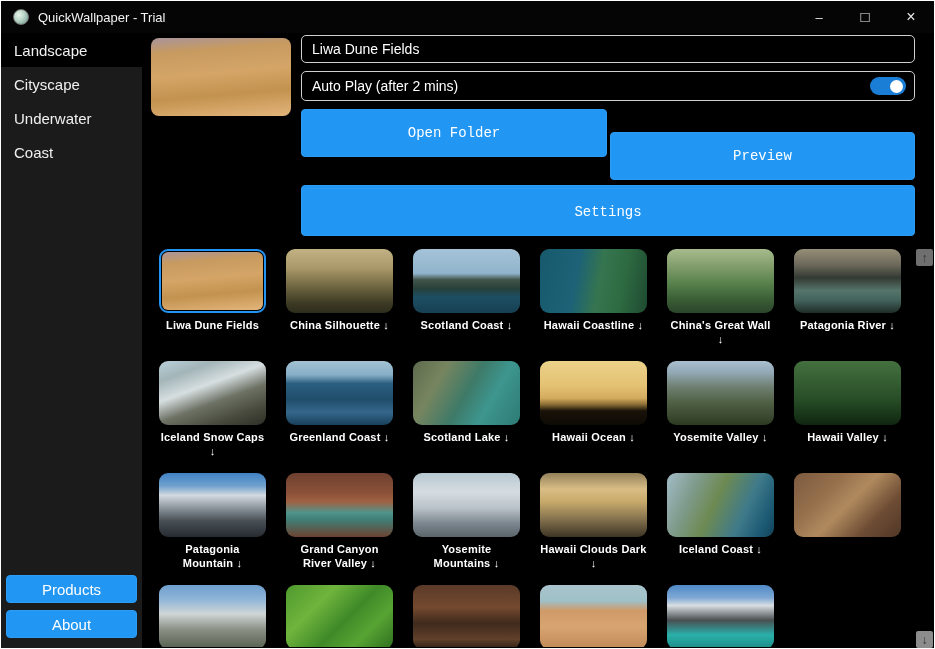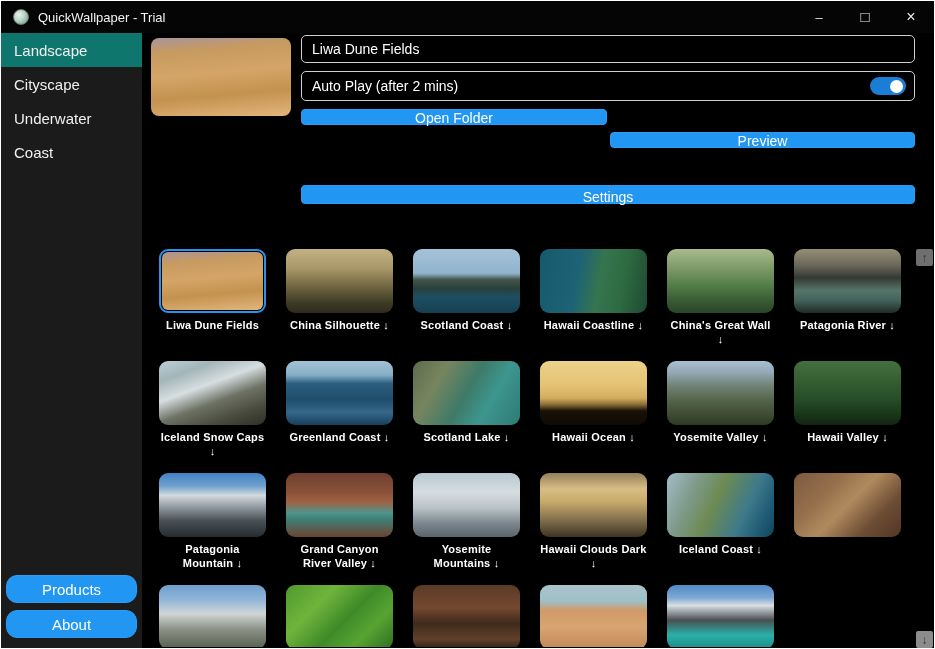--- a/index.html
+++ b/index.html
@@ -17,47 +17,47 @@
   }
   .title { margin-left:9px; font-size:13px; color:#f2f2f2; }
   .win-controls { margin-left:auto; display:flex; height:32px; }
   .win-btn { width:46px; height:32px; display:flex; align-items:center; justify-content:center;
              font-size:13px; color:#e8e8e8; cursor:default; }
   .win-btn.max { font-size:15px; padding-bottom:2px; }
   .win-btn.close { font-size:16px; }
   
   .sidebar { position:absolute; left:0; top:32px; bottom:0; width:141px; background:#1b1b1b; }
   .side-item { height:34px; display:flex; align-items:center; padding-left:13px; font-size:15px; color:#f0f0f0; cursor:default; }
-  .side-item.selected { background:#0f766e; }
+  .side-item.selected { background:#000000; }
   .sidebar-bottom { position:absolute; bottom:10px; left:5px; right:5px; }
   .accent-btn {
     display:block; width:100%; height:28px; margin-top:7px;
-    background:#2196f3; color:#fff; border:1px solid #2c9cf5; border-radius:11px;
+    background:#2196f3; color:#fff; border:1px solid #2c9cf5; border-radius:4px;
     font-size:15px; font-family:"Liberation Sans", sans-serif; cursor:pointer;
   }
   
   .preview-thumb { position:absolute; left:150px; top:37px; width:140px; height:78px; border-radius:8px;
     background:linear-gradient(175deg,#a9949b 0%,#c79a60 18%,#d4a567 45%,#c3924f 70%,#e2b57b 100%); }
   .name-field {
     position:absolute; left:300px; top:34px; width:614px; height:28px;
     background:#000; border:1px solid #cfcfcf; border-radius:5px;
     color:#fff; font-size:14px; padding:0 10px; font-family:"Liberation Sans", sans-serif;
   }
   .autoplay-row {
     position:absolute; left:300px; top:70px; width:614px; height:30px;
     border:1px solid #cfcfcf; border-radius:5px; display:flex; align-items:center;
     padding:0 8px 0 10px; font-size:14px; color:#fff;
   }
   .toggle { margin-left:auto; width:36px; height:18px; border-radius:10px; background:#3a3a3a; position:relative; cursor:pointer; }
   .toggle.on { background:#1b7ed6; }
   .toggle .knob { position:absolute; top:2.5px; left:3px; width:13px; height:13px; border-radius:50%; background:#fff; }
   .toggle.on .knob { left:auto; right:3px; }
   .cmd-btn {
-    position:absolute; height:16px; background:#2196f3; border:1px solid #2c9cf5; border-radius:4px;
-    color:#fff; font-size:14px; font-family:Liberation Sans, sans-serif; cursor:pointer;
+    position:absolute; height:48px; background:#2196f3; border:1px solid #2c9cf5; border-radius:4px;
+    color:#fff; font-size:14px; font-family:Liberation Mono, monospace; cursor:pointer;
   }
   .btn-open     { left:300px; top:108px; width:306px; }
   .btn-preview  { left:609px; top:108px; width:305px;margin-top:23px; }
   .btn-purchase { left:300px; top:146px; width:614px;margin-top:38px; }
   .btn-settings { left:300px; top:187px; width:614px; }
   
   .gallery { position:absolute; left:141px; top:240px; right:0; bottom:1px; overflow:hidden; }
   .grid { display:grid; grid-template-columns:repeat(6,127px); grid-auto-rows:112px; padding:8px 0 0 7px; }
   .cell { display:flex; flex-direction:column; align-items:center; cursor:pointer; }
   .thumb { width:107px; height:64px; border-radius:9px; }

